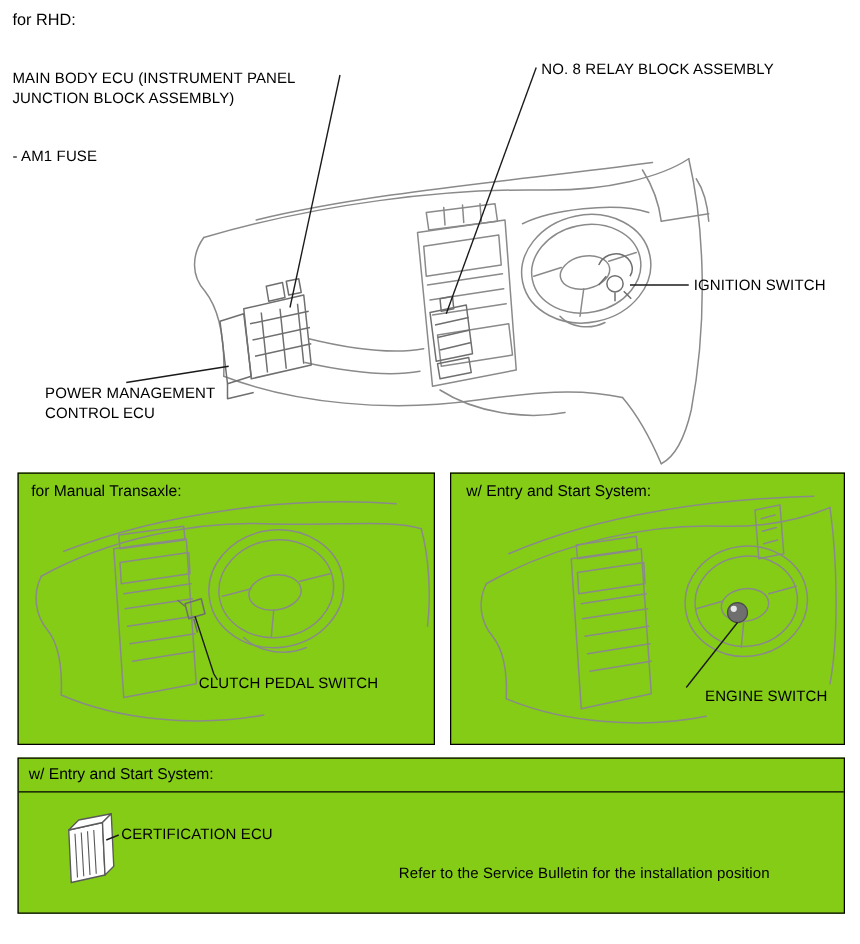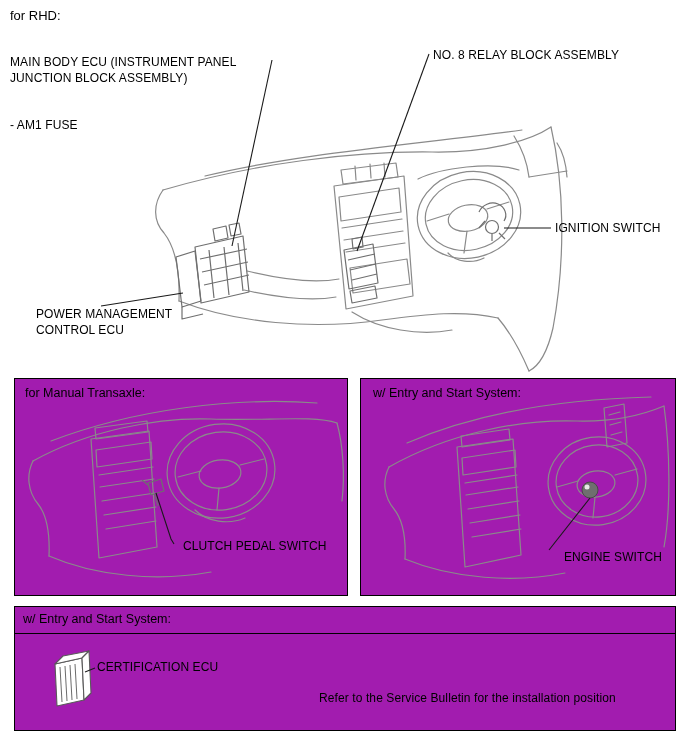--- a/index.html
+++ b/index.html
@@ -15,21 +15,21 @@
     height:755px;
     background:#ffffff;
     overflow:hidden;
   }
   .abs { position:absolute; }
   .heading { font-size:13px; }
   .label { font-size:12px; line-height:1.32; letter-spacing:0.1px; }
   .box {
     position:absolute;
     border:1.2px solid #000000;
-    background:#a21caf;
+    background:#84cc16;
     text-align:right;
   }
   .box-title { position:absolute; font-size:12.5px; }
   .title-rule {
     position:absolute;
     left:0; right:0;
     border-top:1px solid #000000;
   }
   svg.art { position:absolute; left:0; top:0; pointer-events:none; }
 </style>
@@ -140,21 +140,21 @@
       <g stroke="#6f6f6f" fill="none" stroke-width="1.2" stroke-linejoin="round">
         <path d="M133,104 L146,100 L149,112 L136,116 Z"></path>
         <path d="M140,116 L143,127"></path>
         <path d="M133,106 L127,101"></path>
       </g>
       <g stroke="#1a1a1a" fill="none" stroke-width="1.1">
         <path d="M141,114 L156,160 L159,165"></path>
       </g>
     </svg>
     <div class="box-title" style="left:10px; top:7px;">for Manual Transaxle:</div>
-    <div class="abs label" style="left:168px; top:160px;">CLUTCH PEDAL SWITCH</div>
+    <div class="abs label" style="left:144px; top:160px;">CLUTCH PEDAL SWITCH</div>
   </div>
 
   <div class="box" style="left:360px; top:378px; width:316px; height:218px;">
     <svg class="art" width="314" height="216" viewBox="0 0 314 216" aria-hidden="true">
       <g stroke="#8a8a8a" fill="none" stroke-width="1.2" stroke-linecap="round" stroke-linejoin="round">
         <path d="M46,64 C120,32 210,20 290,18"></path>
         <path d="M28,88 C88,54 160,40 216,42 C256,43 284,35 303,27"></path>
         <path d="M28,88 C21,102 23,118 33,130 C41,140 45,158 44,180"></path>
         <path d="M44,180 C92,200 154,204 204,194"></path>
         <path d="M303,27 C309,70 310,130 303,168"></path>

